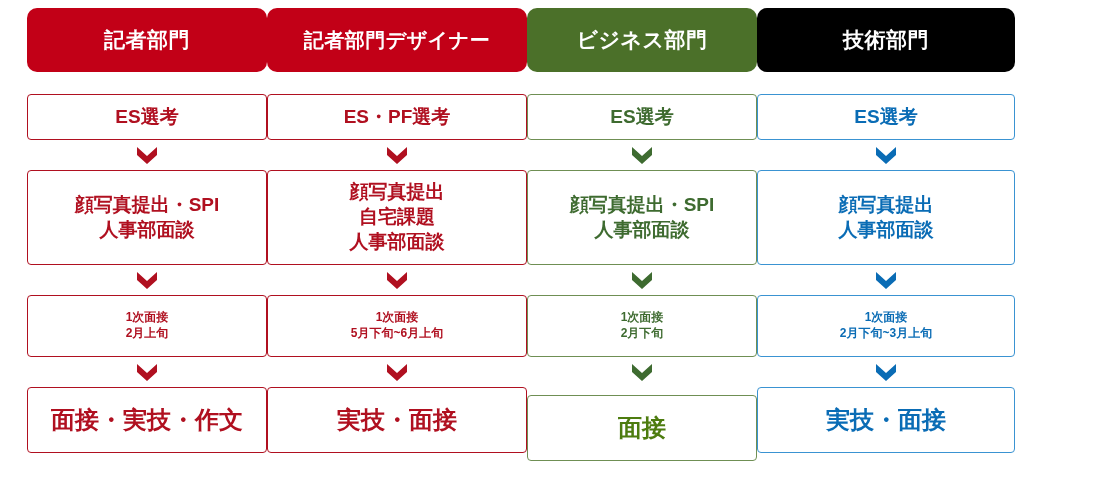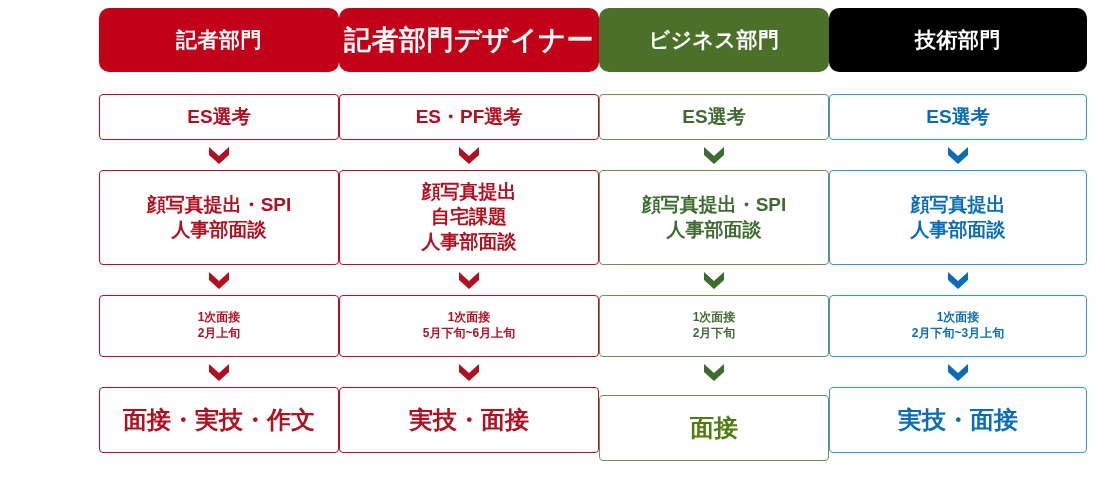--- a/index.html
+++ b/index.html
@@ -7,23 +7,23 @@
     width:1097px;height:483px;
     background:#ffffff;
     font-family:"Liberation Sans","DejaVu Sans",sans-serif;
     overflow:hidden;
   }
   #flow{
     position:relative;
     width:1097px;height:483px;
     display:flex;
     align-items:flex-start;
-    justify-content:flex-end;
+    justify-content:flex-start;
     box-sizing:border-box;
-    padding:8px 10px 0 12px;
+    padding:8px 10px 0 27px;
   }
   .col{
     display:flex;
     flex-direction:column;
     align-items:stretch;
   }
   .col-0{width:240px;}
   .col-1{width:260px;}
   .col-2{width:230px;}
   .col-3{width:258px;}
@@ -33,21 +33,21 @@
     color:#ffffff;
     font-weight:bold;
     font-size:21px;
     letter-spacing:0.5px;
     height:64px;
     line-height:64px;
     text-align:center;
     white-space:nowrap;
     overflow:hidden;
   }
-  .col-1 .header-pill{font-size:27px;}
+  .col-1 .header-pill{font-size:20px;}
 
   .gap-top{height:22px;}
 
   .step{
     background:#ffffff;
     border:1.6px solid #000;
     border-radius:4px;
     text-align:center;
     font-weight:bold;
     box-sizing:border-box;

